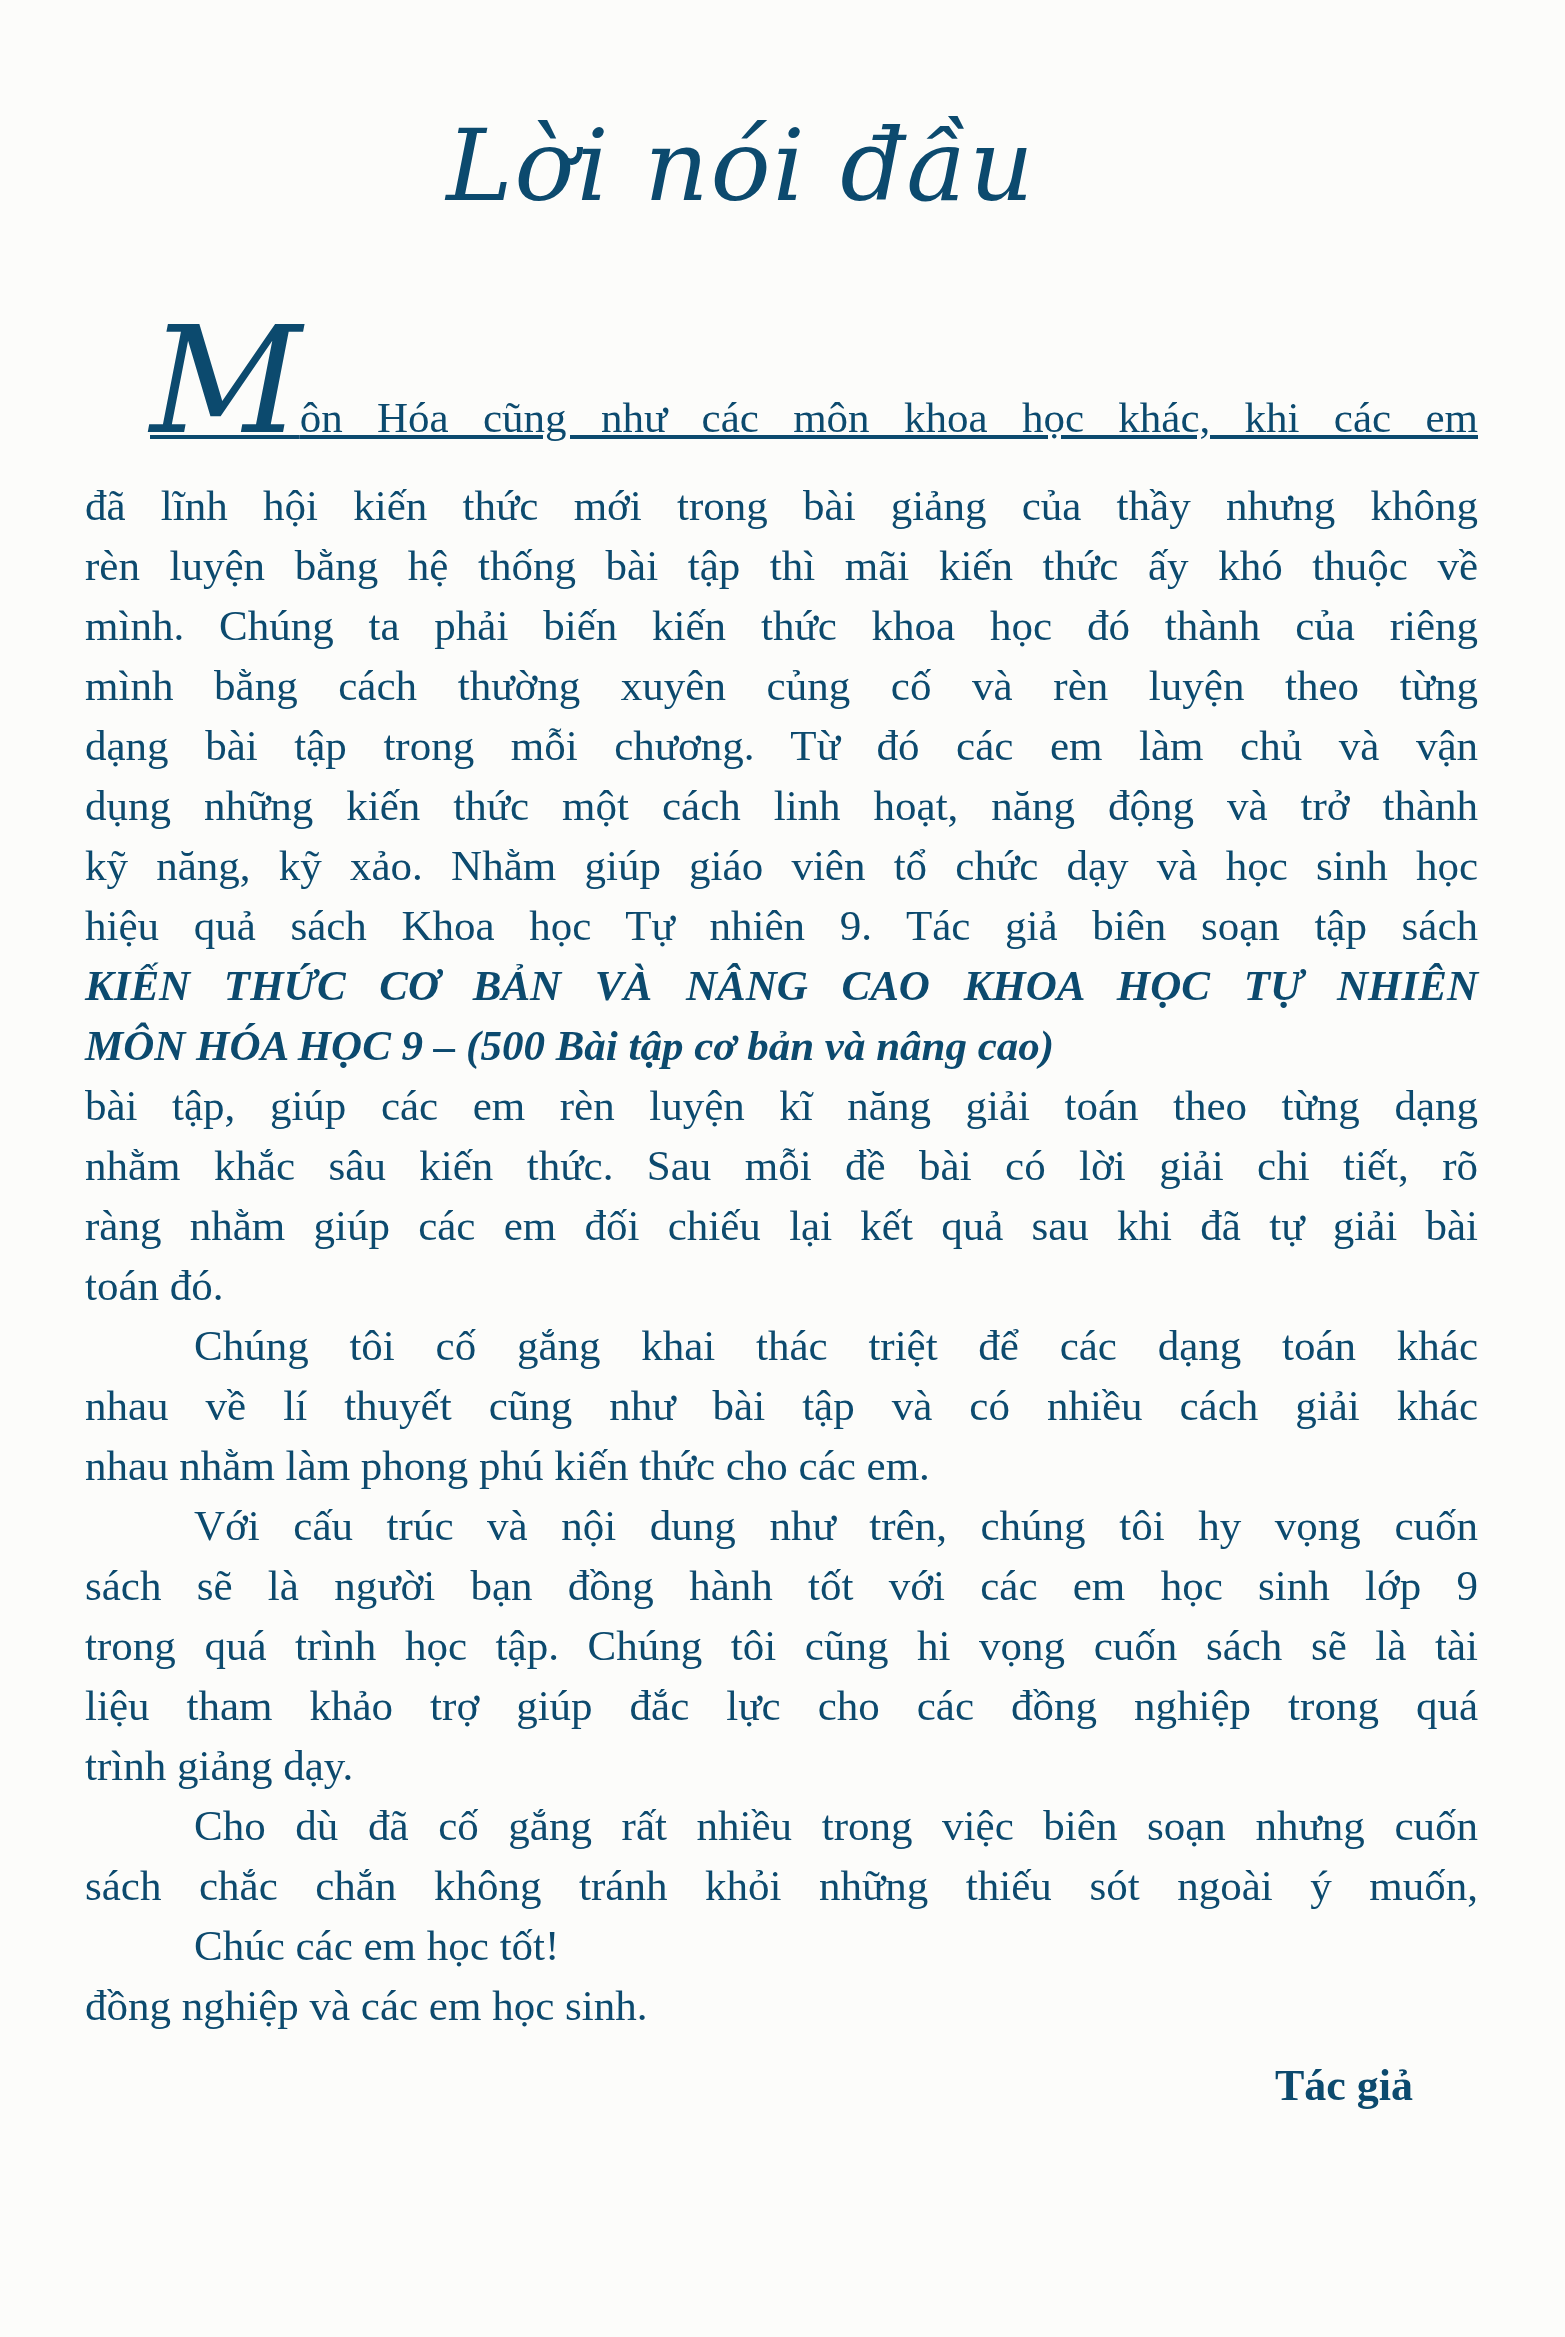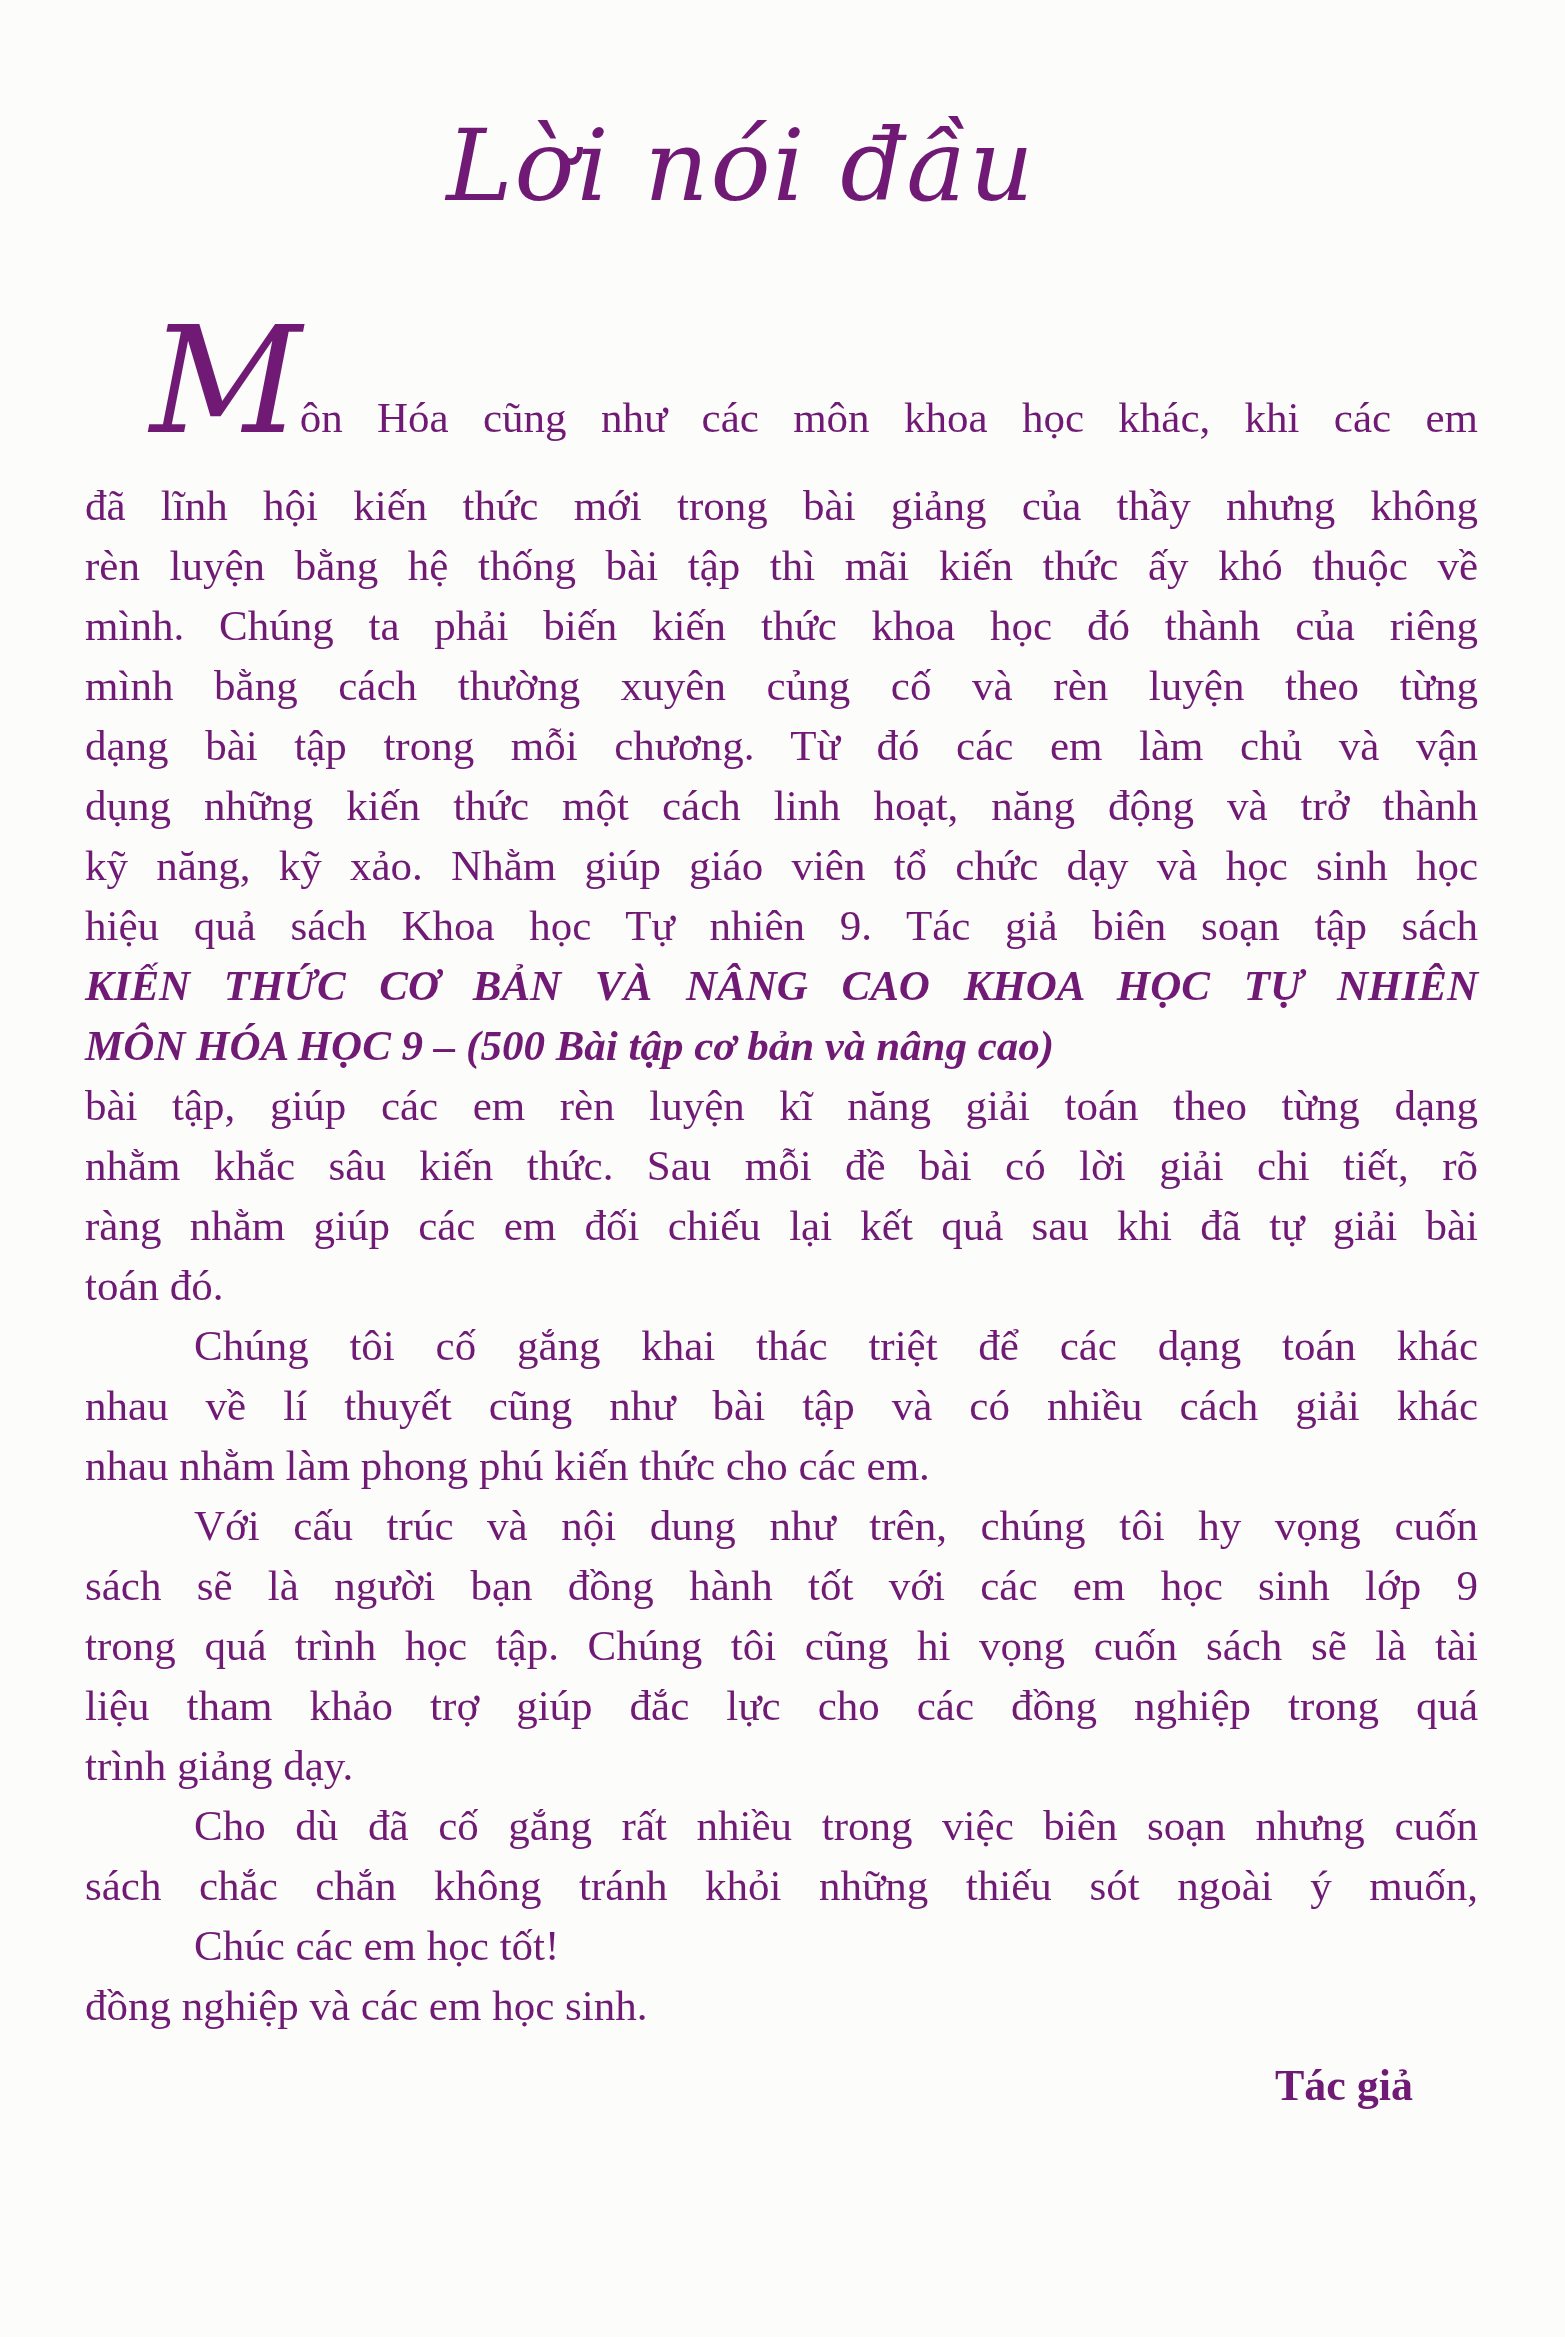--- a/index.html
+++ b/index.html
@@ -7,21 +7,21 @@
     margin: 0;
     padding: 0;
     background: #e9e8e4;
   }
   .page {
     position: relative;
     width: 1566px;
     height: 2337px;
     margin: 0 auto;
     background: #fcfcfa;
-    color: #701a75;
+    color: #0c4a6e;
     font-family: "Liberation Serif", serif;
     overflow: hidden;
   }
   .page-title {
     margin: 89px 0 0 0;
     text-align: center;
     transform: translateX(-42px);
     font-family: "DejaVu Serif", serif;
     font-style: italic;
     font-weight: normal;
@@ -48,20 +48,21 @@
     text-indent: 109px;
   }
   .line.bold {
     font-weight: bold;
     font-style: italic;
   }
   .line.first {
     text-indent: 0;
     padding-left: 65px;
     margin-bottom: 28px;
+    text-decoration: underline;
   }
   .dropcap {
     font-family: "DejaVu Serif", serif;
     font-style: italic;
     font-size: 148px;
     line-height: 60px;
     letter-spacing: -1.9px;
     vertical-align: baseline;
   }
   .signature {

